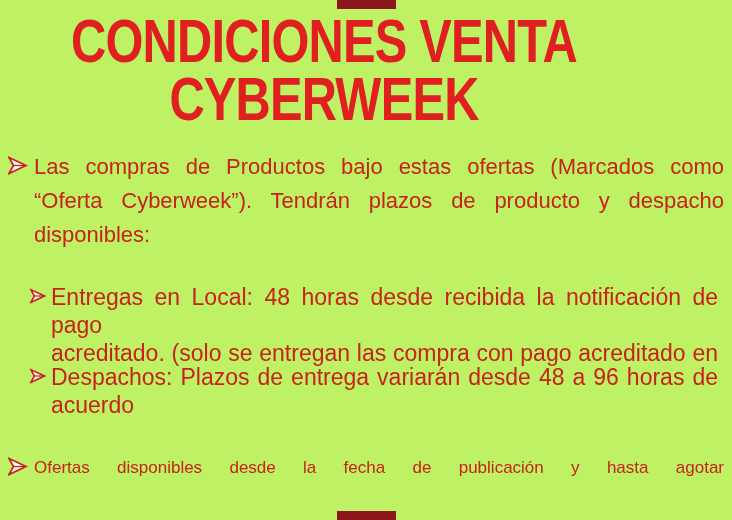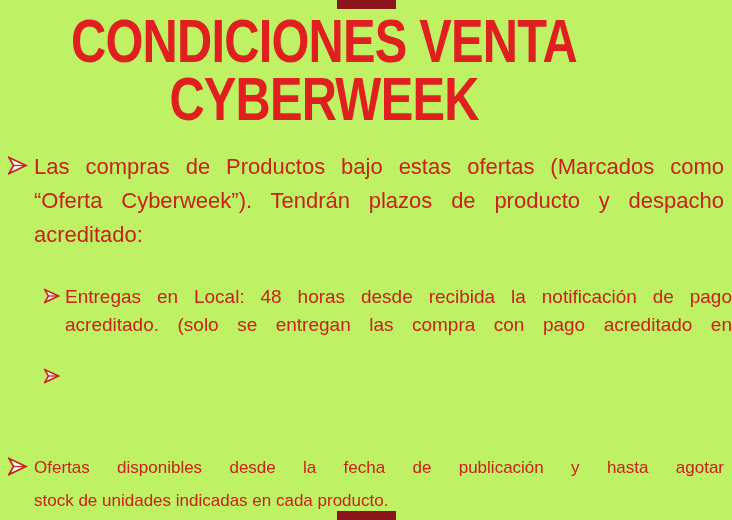--- a/index.html
+++ b/index.html
@@ -49,21 +49,21 @@
     left: 0;
   }
   .bullet-item .btext { text-align: justify; }
   .jline { text-align-last: justify; }
   .lline { text-align-last: left; }
 
   .lvl1 { left: 8px;  width: 716px; font-size: 22px;   line-height: 34px; }
   .lvl1 .btext { margin-left: 26px; }
   .lvl1 .arrow { top: 6px; }
 
-  .lvl2 { left: 44px; width: 688px; font-size: 19px;   line-height: 28px; }
+  .lvl2 { left: 30px; width: 688px; font-size: 23px;   line-height: 28px; }
   .lvl2 .btext { margin-left: 21px; }
   .lvl2 .arrow { top: 5px; }
 
   .item1 { top: 150px; }
   .sub1  { top: 283px; }
   .sub2  { top: 363px; }
   .item2 { top: 451px; font-size: 17px; line-height: 33px; }
 
   .bold-seg { font-weight: normal; }
 
@@ -85,21 +85,21 @@
   <div class="bullet-item lvl1 item1">
     <span class="arrow">
       <svg width="20" height="19" viewBox="0 0 20 19">
         <polygon points="1,1.5 18,9.5 1,17.5 5.5,9.5" fill="#ffffff" stroke="#c7221b" stroke-width="1.7" stroke-linejoin="miter"></polygon>
         <line x1="5.5" y1="9.5" x2="16" y2="9.5" stroke="#c7221b" stroke-width="1.3"></line>
       </svg>
     </span>
     <div class="btext">
       <div class="jline">Las compras de Productos bajo estas ofertas (Marcados como</div>
       <div class="jline"><span class="bold-seg">“Oferta Cyberweek”</span><span>). Tendrán plazos de producto y despacho</span></div>
-      <div class="lline">acreditado:</div>
+      <div class="lline">disponibles:</div>
     </div>
   </div>
 
   <div class="bullet-item lvl2 sub1">
     <span class="arrow">
       <svg width="16" height="16" viewBox="0 0 20 19">
         <polygon points="1,1.5 18,9.5 1,17.5 5.5,9.5" fill="#ffffff" stroke="#c7221b" stroke-width="2" stroke-linejoin="miter"></polygon>
         <line x1="5.5" y1="9.5" x2="16" y2="9.5" stroke="#c7221b" stroke-width="1.6"></line>
       </svg>
     </span>
@@ -110,29 +110,29 @@
   </div>
 
   <div class="bullet-item lvl2 sub2">
     <span class="arrow">
       <svg width="16" height="16" viewBox="0 0 20 19">
         <polygon points="1,1.5 18,9.5 1,17.5 5.5,9.5" fill="#ffffff" stroke="#c7221b" stroke-width="2" stroke-linejoin="miter"></polygon>
         <line x1="5.5" y1="9.5" x2="16" y2="9.5" stroke="#c7221b" stroke-width="1.6"></line>
       </svg>
     </span>
     <div class="btext">
+      <div class="jline">Despachos: Plazos de entrega variarán desde 48 a 96 horas de acuerdo</div>
     </div>
   </div>
 
   <div class="bullet-item lvl1 item2">
     <span class="arrow">
       <svg width="20" height="19" viewBox="0 0 20 19">
         <polygon points="1,1.5 18,9.5 1,17.5 5.5,9.5" fill="#ffffff" stroke="#c7221b" stroke-width="1.7" stroke-linejoin="miter"></polygon>
         <line x1="5.5" y1="9.5" x2="16" y2="9.5" stroke="#c7221b" stroke-width="1.3"></line>
       </svg>
     </span>
     <div class="btext">
       <div class="jline">Ofertas disponibles desde la fecha de publicación y hasta agotar</div>
-      <div class="lline">stock de unidades indicadas en cada producto.</div>
     </div>
   </div>
 
 </div>
 
 </body></html>

